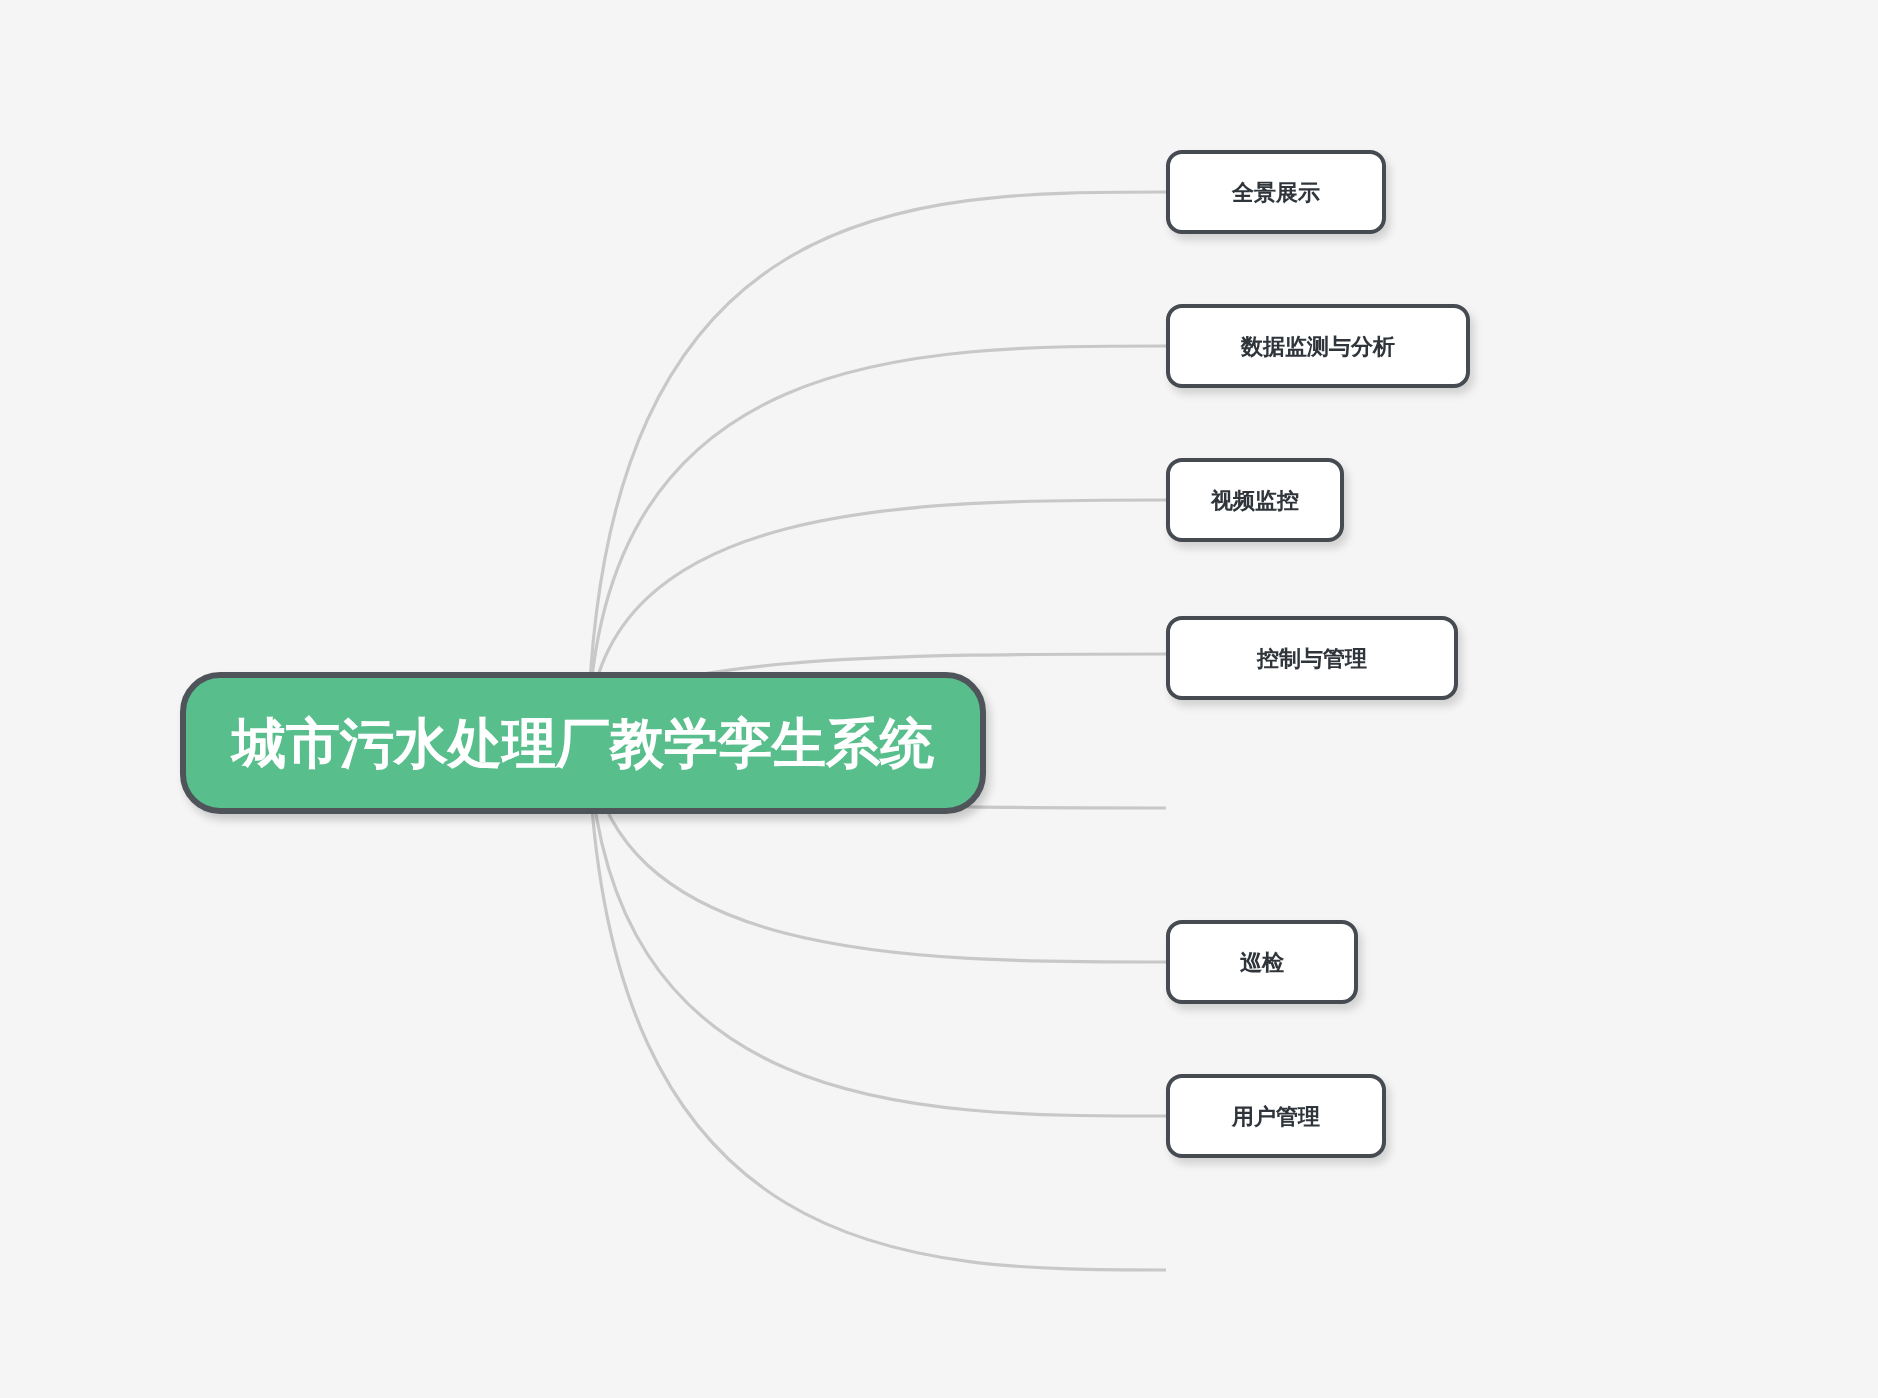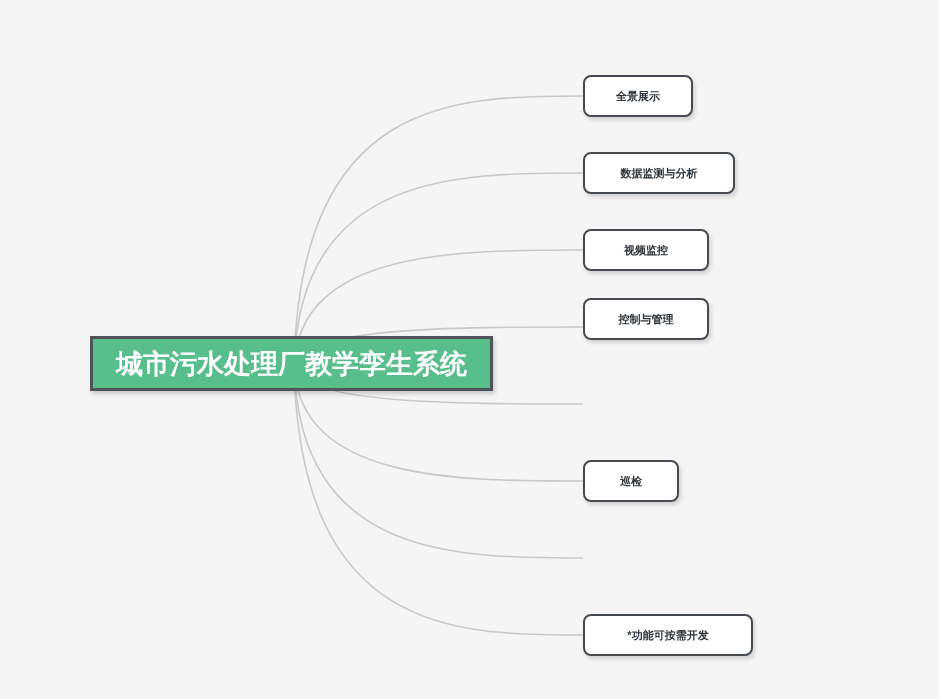--- a/index.html
+++ b/index.html
@@ -28,25 +28,25 @@
     justify-content: center;
     white-space: nowrap;
     font-weight: bold;
     z-index: 1;
     cursor: pointer;
   }
   .node-root {
     left: 90px;
     top: 336px;
     width: 403px;
-    height: 55px;
+    height: 71px;
     background: var(--root-fill, #58be8c);
     color: var(--root-text, #ffffff);
     border: 3px solid var(--root-border, #4f545a);
-    border-radius: 0;
+    border-radius: 20px;
     font-size: 27px;
     box-shadow: 2px 3px 4px rgba(0,0,0,0.18);
   }
   .node-child {
     left: 583px;
     height: 42px;
     background: var(--node-fill, #ffffff);
     color: var(--node-text, #2f353b);
     border: 2px solid var(--node-border, #454b51);
     border-radius: 8px;
@@ -67,18 +67,18 @@
       <path d="M 294 366 C 300 404, 455 404, 583 404" fill="none" stroke="#c8c8c8" stroke-width="1.6"></path>
       <path d="M 294 366 C 300 481, 455 481, 583 481" fill="none" stroke="#c8c8c8" stroke-width="1.6"></path>
       <path d="M 294 366 C 300 558, 455 558, 583 558" fill="none" stroke="#c8c8c8" stroke-width="1.6"></path>
       <path d="M 294 366 C 300 635, 455 635, 583 635" fill="none" stroke="#c8c8c8" stroke-width="1.6"></path>
     </svg>
 
   <div class="node node-root">城市污水处理厂教学孪生系统</div>
 
   <div class="node node-child" style="top:75px;  width:110px;">全景展示</div>
   <div class="node node-child" style="top:152px; width:152px;text-align:right;">数据监测与分析</div>
-  <div class="node node-child" style="top:229px; width:126px;">视频监控</div>
-  <div class="node node-child" style="top:298px; width:126px;">控制与管理</div>
+  <div class="node node-child" style="top:229px; width:89px;">视频监控</div>
+  <div class="node node-child" style="top:308px; width:146px;">控制与管理</div>
   <div class="node node-child" style="top:460px; width:96px;">巡检</div>
-  <div class="node node-child" style="top:614px; width:170px;">*功能可按需开发</div>
+  <div class="node node-child" style="top:537px; width:110px;">用户管理</div>
 
 </div>
 
 </body></html>

